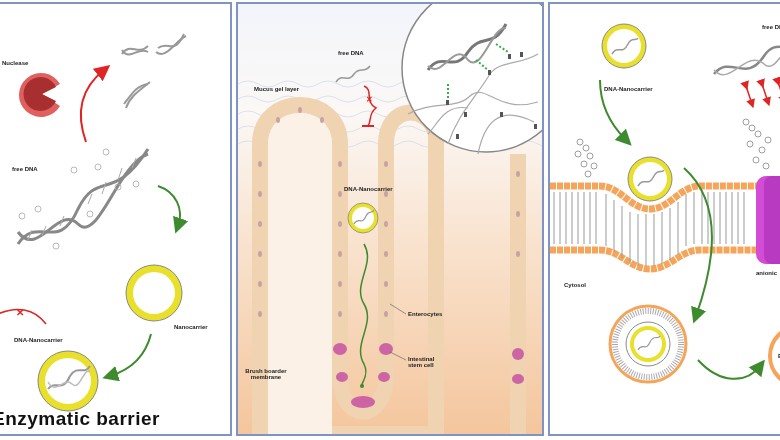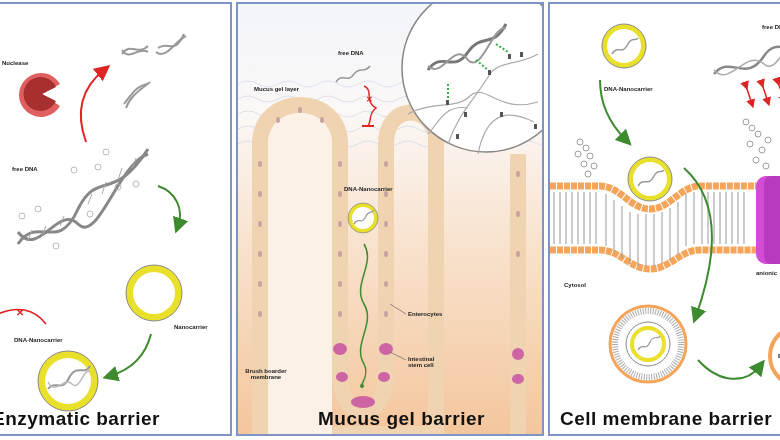--- a/index.html
+++ b/index.html
@@ -189,21 +189,20 @@
 
     <line x1="152" y1="300" x2="168" y2="310" stroke="#555" stroke-width="0.6"></line>
     <line x1="152" y1="348" x2="168" y2="356" stroke="#555" stroke-width="0.6"></line>
   </svg>
   <div class="lbl" style="left:100px;top:46px;">free DNA</div>
   <div class="lbl" style="left:16px;top:82px;">Mucus gel layer</div>
   <div class="lbl" style="left:106px;top:182px;">DNA-Nanocarrier</div>
   <div class="lbl" style="left:170px;top:307px;">Enterocytes</div>
   <div class="lbl" style="left:170px;top:352px;width:36px;white-space:normal;">Intestinal stem cell</div>
   <div class="lbl" style="left:6px;top:364px;width:44px;white-space:normal;text-align:center;">Brush boarder membrane</div>
-  <div class="title" style="left:80px;top:404px;">Mucus gel barrier</div>
 </div>
 
 <div class="panel" id="p3">
   <svg width="240" height="434">
     <defs>
       <marker id="arG3" markerWidth="8" markerHeight="8" refX="4" refY="4" orient="auto">
           <path d="M0,0 L8,4 L0,8 Z" fill="#3e8a2e"></path>
         </marker>
       <marker id="arR3" markerWidth="6" markerHeight="6" refX="3" refY="3" orient="auto">
           <path d="M0,0 L6,3 L0,6 Z" fill="#e02424"></path>
@@ -302,14 +301,13 @@
     <path d="M148,356 C170,380 196,380 210,362" stroke="#3e8a2e" stroke-width="2" fill="none" marker-end="url(#arG3)"></path>
     <g>
       <circle cx="250" cy="352" r="30" fill="#fff" stroke="#f5a55a" stroke-width="4"></circle>
     </g>
   </svg>
   <div class="lbl" style="left:54px;top:82px;">DNA-Nanocarrier</div>
   <div class="lbl" style="left:212px;top:20px;">free DNA</div>
   <div class="lbl" style="left:14px;top:278px;">Cytosol</div>
   <div class="lbl" style="left:206px;top:266px;">anionic</div>
   <div class="lbl" style="left:228px;top:349px;">En</div>
-  <div class="title" style="left:10px;top:404px;">Cell membrane barrier</div>
 </div>
 
 </body></html>

